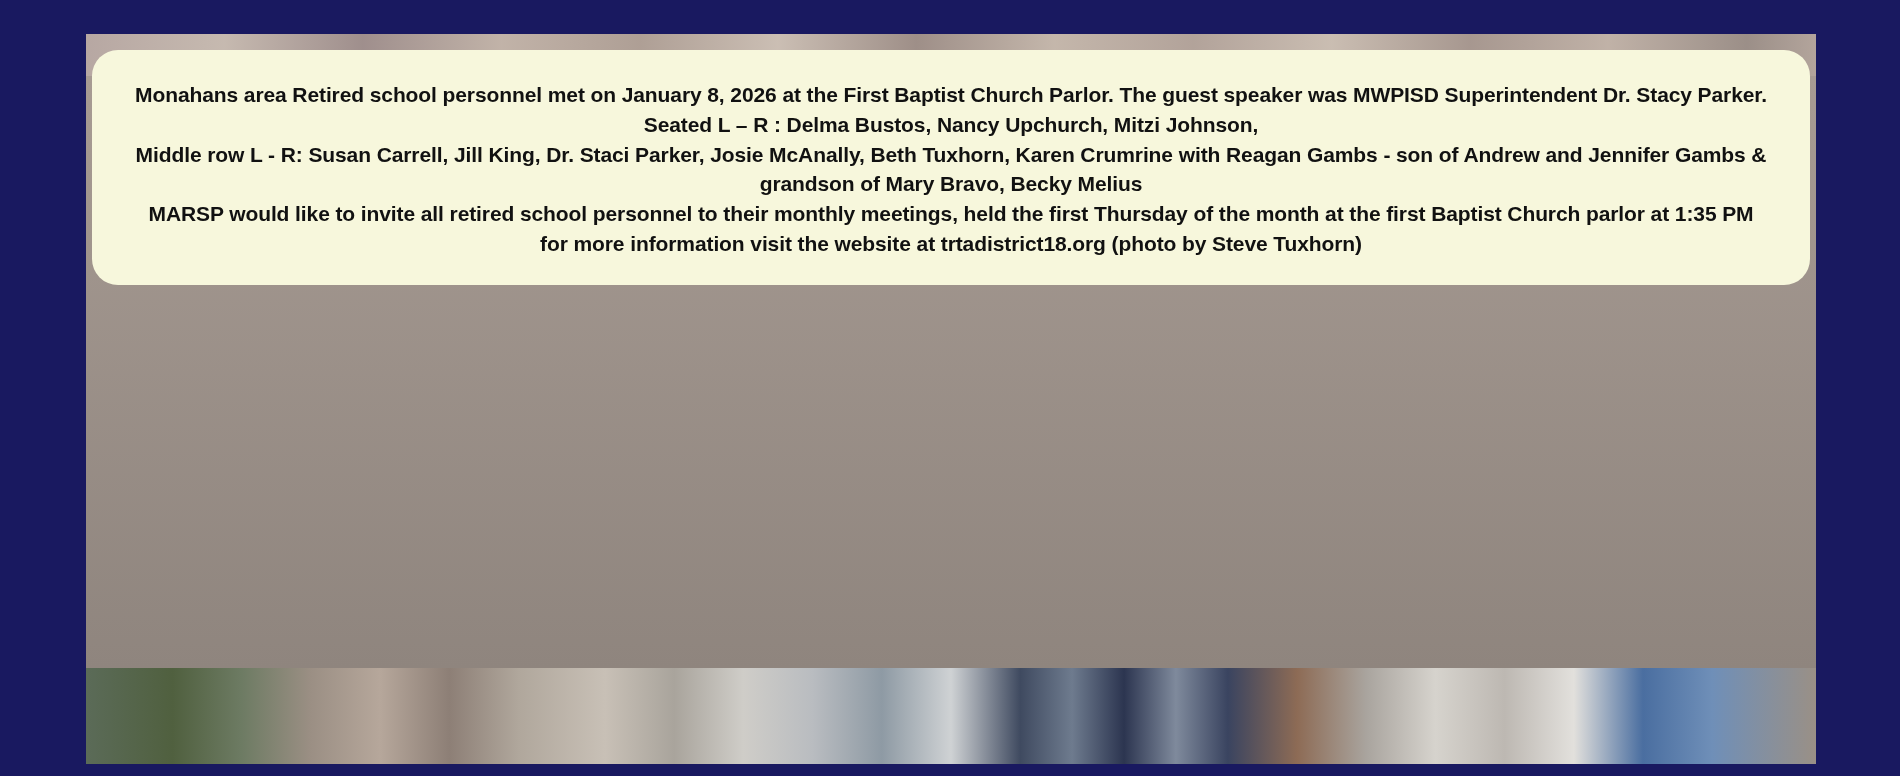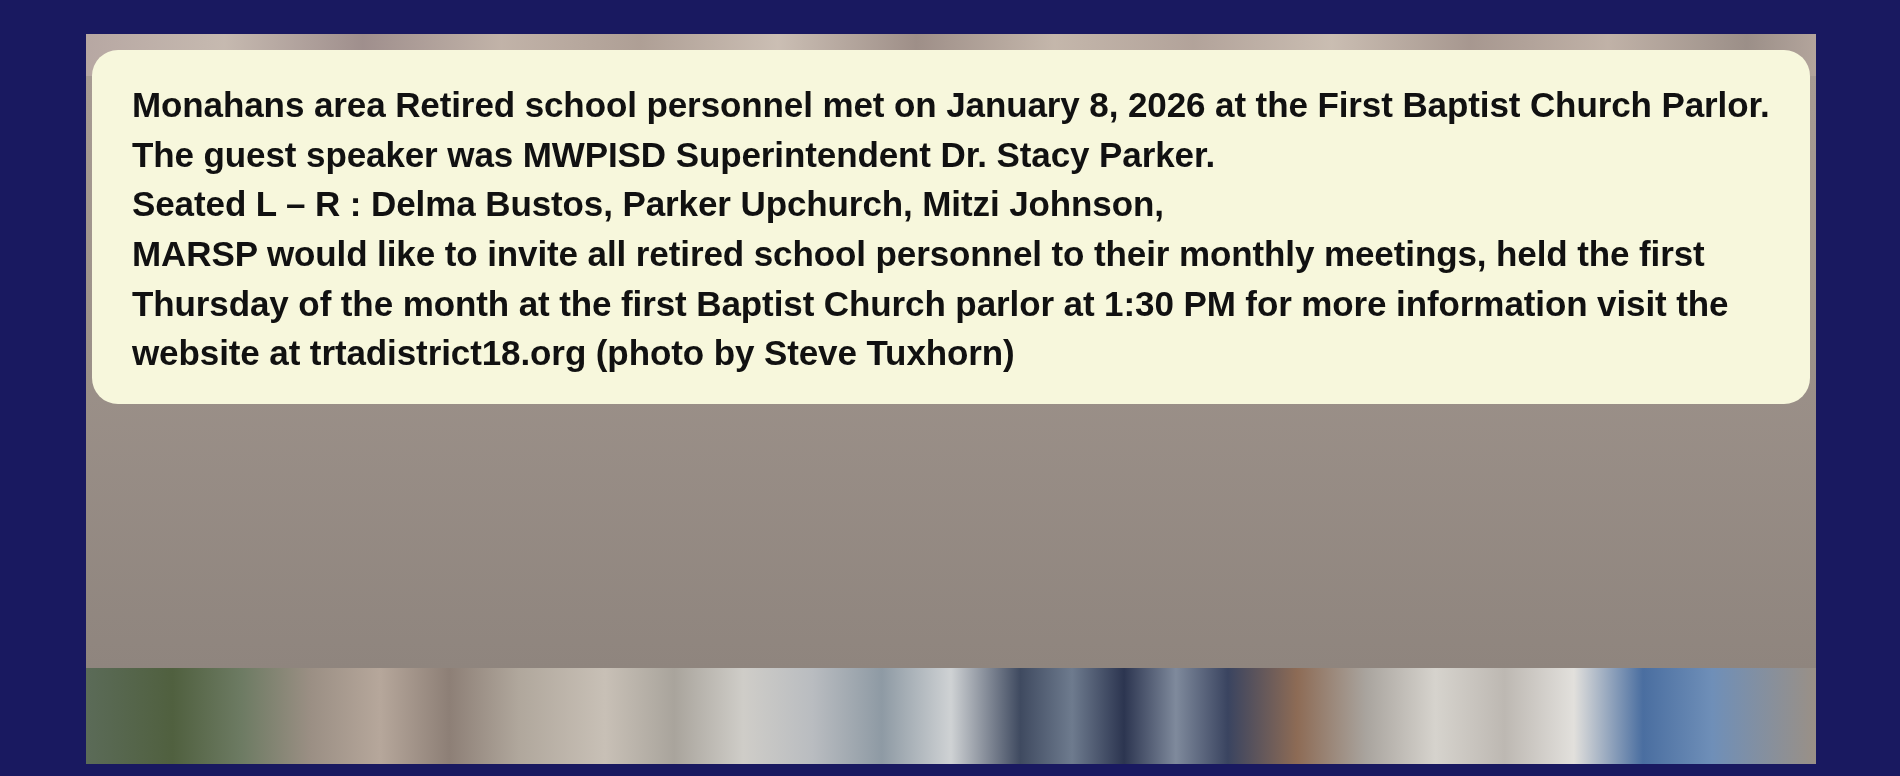--- a/index.html
+++ b/index.html
@@ -67,37 +67,39 @@
     position: absolute;
     left: 92px;
     top: 50px;
     width: 1718px;
     box-sizing: border-box;
     background: #f7f7dc;
     border-radius: 26px;
     padding: 30px 40px 26px 40px;
   }
   .caption-line {
+    text-align: center;
     font-weight: bold;
-    font-size: 35px;
+    font-size: 21px;
     line-height: 1.42;
     color: #111111;
     letter-spacing: -0.1px;
   }
 </style>
 </head>
 <body>
 
 <div class="page">
 
   <div class="photo">
     <div class="photo-top"></div>
     <div class="photo-mid"></div>
     <div class="photo-bottom"></div>
   </div>
 
   <div class="caption-card">
     <div class="caption-line">Monahans area Retired school personnel met on January 8, 2026 at the First Baptist Church Parlor. The guest speaker was MWPISD Superintendent Dr. Stacy Parker.</div>
-    <div class="caption-line">Seated L – R : Delma Bustos, Parker Upchurch, Mitzi Johnson,</div>
-    <div class="caption-line">MARSP would like to invite all retired school personnel to their monthly meetings, held the first Thursday of the month at the first Baptist Church parlor at 1:30 PM for more information visit the website at trtadistrict18.org  (photo by Steve Tuxhorn)</div>
+    <div class="caption-line">Seated L – R : Delma Bustos, Nancy Upchurch, Mitzi Johnson,</div>
+    <div class="caption-line">Middle row L - R: Susan Carrell, Jill King, Dr. Staci Parker, Josie McAnally, Beth Tuxhorn, Karen Crumrine with Reagan Gambs - son of Andrew and Jennifer Gambs &amp; grandson of Mary Bravo, Becky Melius</div>
+    <div class="caption-line">MARSP would like to invite all retired school personnel to their monthly meetings, held the first Thursday of the month at the first Baptist Church parlor at 1:35 PM for more information visit the website at trtadistrict18.org  (photo by Steve Tuxhorn)</div>
   </div>
 
 </div>
 
 </body></html>

